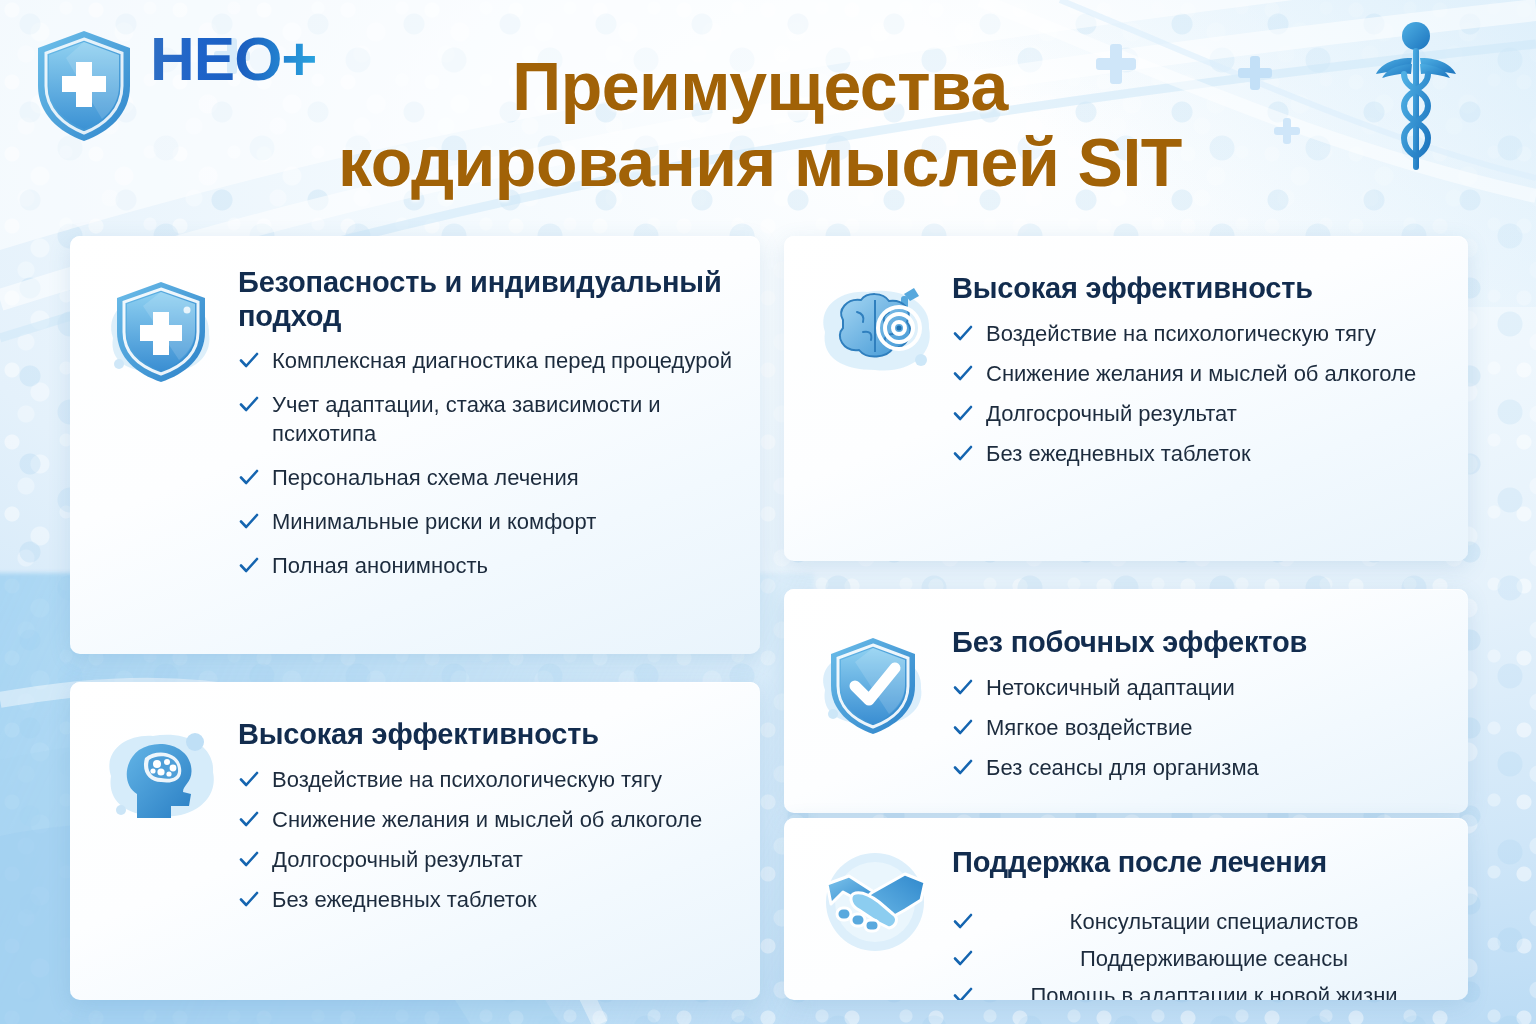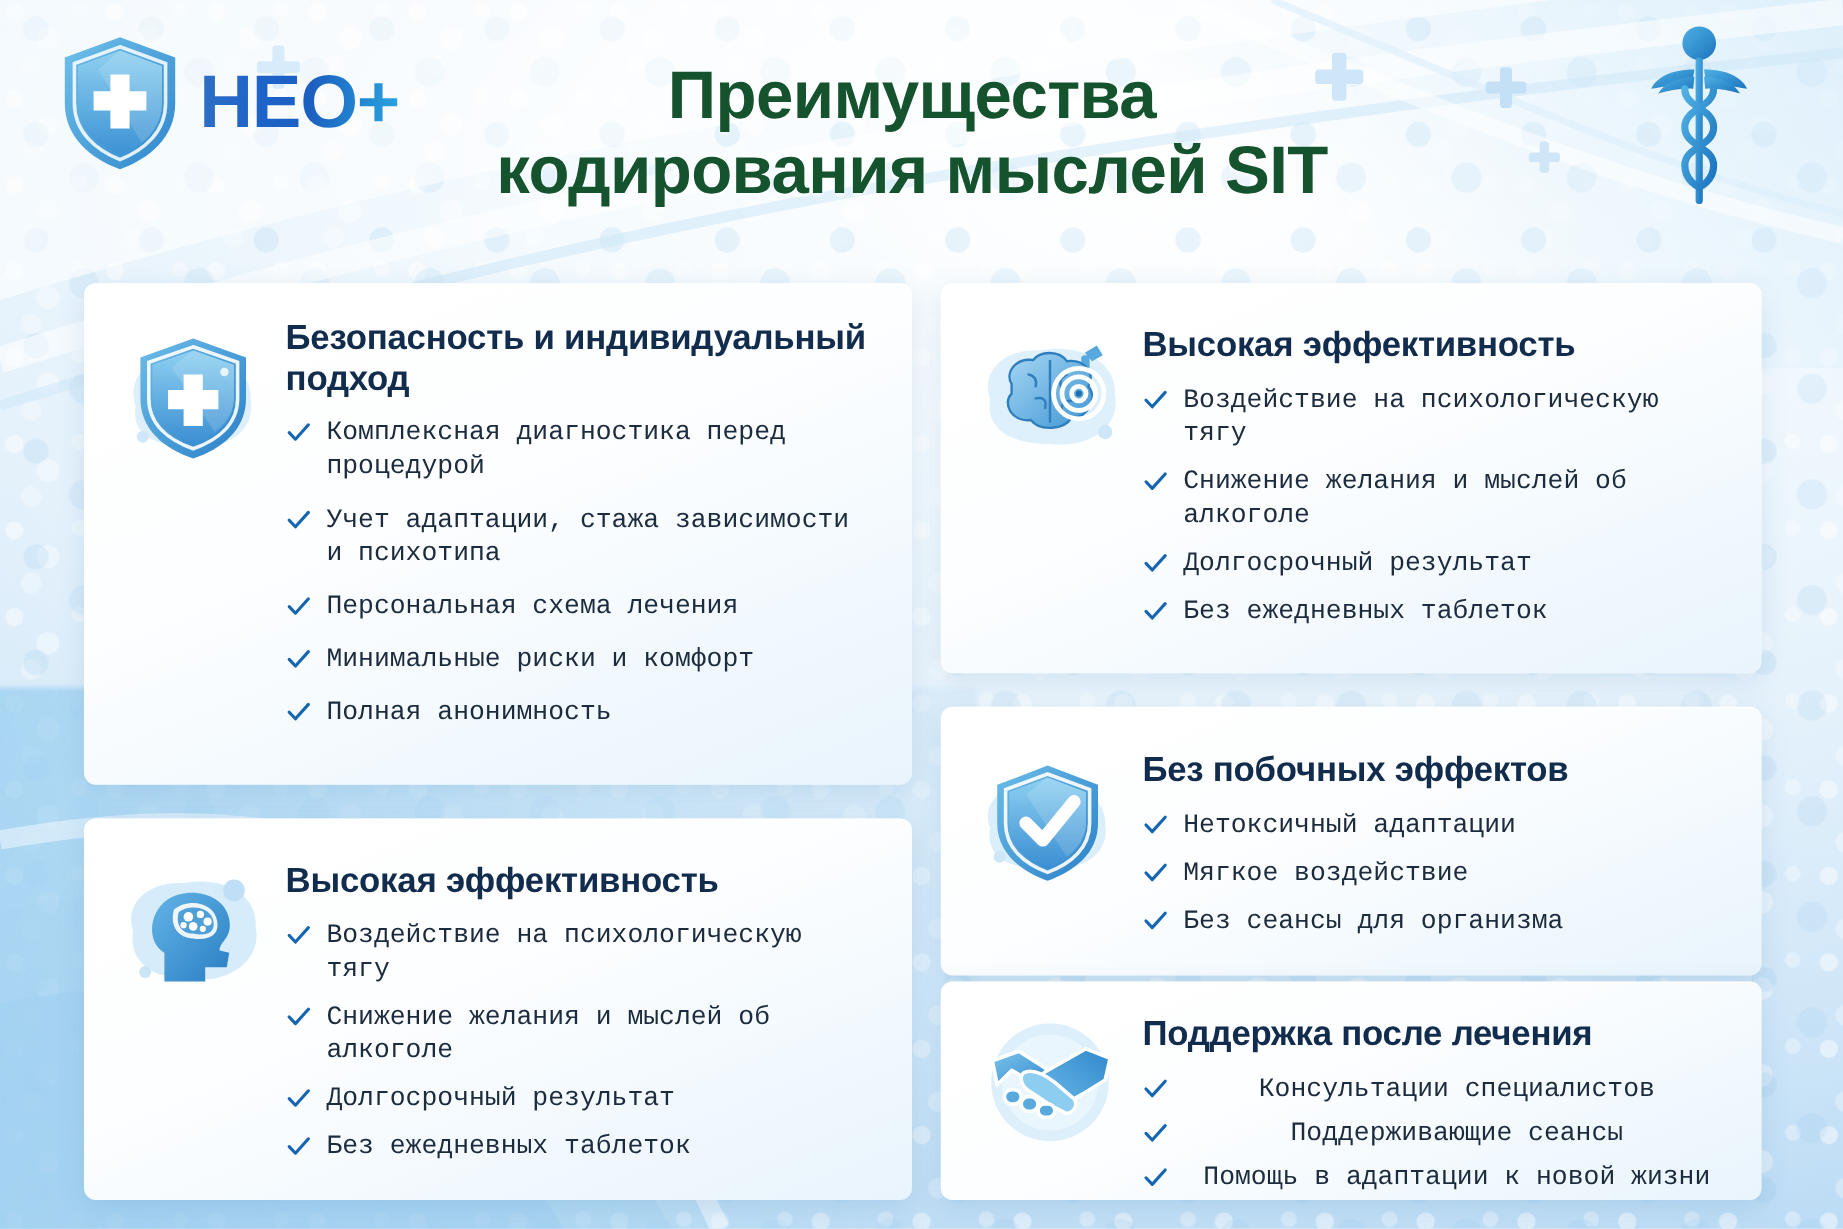--- a/index.html
+++ b/index.html
@@ -45,48 +45,48 @@
   }
 
   
   .xcross{position:absolute;}
   .xcross i{position:absolute;background:currentColor;border-radius:3px;}
   .xcross i.h{left:0;top:35%;width:100%;height:30%;}
   .xcross i.v{top:0;left:35%;height:100%;width:30%;}
 
   
   .header{position:absolute;left:0;top:0;width:1536px;height:210px;}
-  .logo-wrap{position:absolute;left:48px;top:28px;display:flex;align-items:center;gap:14px;}
+  .logo-wrap{position:absolute;left:32px;top:28px;display:flex;align-items:flex-start;gap:14px;}
   .logo-shield{width:104px;height:116px;}
   .logo-text{font-size:62px;font-weight:800;letter-spacing:-1px;line-height:1;}
 
   .title{
     position:absolute;left:300px;top:48px;width:920px;
-    text-align:center;color:#14532d;
-    font-size:56px;font-weight:800;line-height:1.12;
+    text-align:center;color:#a16207;
+    font-size:68px;font-weight:800;line-height:1.12;
     letter-spacing:-.5px;
     text-shadow:0 2px 3px rgba(255,255,255,.75);
   }
   .caduceus{position:absolute;right:78px;top:18px;width:84px;height:160px;}
 
   
   .card{
     position:absolute;border-radius:10px;
     background:linear-gradient(158deg,#ffffff 0%,#fdfeff 42%,#f2f9fe 72%,#e9f4fc 100%);
     box-shadow:0 6px 22px rgba(70,130,180,.16), 0 1px 0 rgba(255,255,255,.9) inset;
     overflow:hidden;
   }
   .card-inner{position:relative;width:100%;height:100%;display:flex;padding:22px 26px 18px 18px;box-sizing:border-box;}
   .card-icon{flex:0 0 auto;width:150px;display:flex;align-items:flex-start;justify-content:center;padding-top:10px;}
   .card-body{flex:1 1 auto;min-width:0;}
   .card-title{
     color:#122c4e;font-weight:800;line-height:1.16;
     font-size:29px;margin:8px 0 14px 0;letter-spacing:-.2px;
   }
-  .bullets{list-style:none;margin:0;padding:0;font-family:Liberation Mono, monospace;}
+  .bullets{list-style:none;margin:0;padding:0;}
   .bullets li{
     position:relative;padding-left:34px;margin-bottom:16px;
     color:#1c2b3d;font-size:22px;line-height:1.28;font-weight:400;
   }
   .bullets li:last-child{margin-bottom:0;}
   .chk{
     position:absolute;left:0;top:2px;width:22px;height:22px;color:#1565b0;
   }
 
   
@@ -392,21 +392,21 @@
             <path d="M44 46 C52 42 62 48 70 54 L84 66 C90 70 88 78 80 80 L68 74 L50 62 C42 58 40 50 44 46 Z" fill="#8ccdf0" stroke="#ffffff" stroke-width="3" stroke-linejoin="round"></path>
             <g stroke="#ffffff" stroke-width="3" fill="#59a9de">
               <rect x="28" y="60" width="14" height="12" rx="6"></rect>
               <rect x="42" y="66" width="14" height="12" rx="6"></rect>
               <rect x="56" y="72" width="14" height="11" rx="5.5"></rect>
             </g>
           </svg>
         </div>
       </div>
       <div class="card-body">
-        <div class="card-title" style="margin-bottom:14px;">Поддержка после лечения</div>
+        <div class="card-title" style="margin-bottom:28px;">Поддержка после лечения</div>
         <ul class="bullets">
           <li><svg class="chk" viewBox="0 0 22 22">
                 <path d="M3 11.5 L8.2 17 L19 5" fill="none" stroke="currentColor" stroke-width="2.6" stroke-linecap="round" stroke-linejoin="round"></path>
               </svg><span>Консультации специалистов</span></li>
           <li><svg class="chk" viewBox="0 0 22 22">
                 <path d="M3 11.5 L8.2 17 L19 5" fill="none" stroke="currentColor" stroke-width="2.6" stroke-linecap="round" stroke-linejoin="round"></path>
               </svg><span>Поддерживающие сеансы</span></li>
           <li><svg class="chk" viewBox="0 0 22 22">
                 <path d="M3 11.5 L8.2 17 L19 5" fill="none" stroke="currentColor" stroke-width="2.6" stroke-linecap="round" stroke-linejoin="round"></path>
               </svg><span>Помощь в адаптации к новой жизни</span></li>

